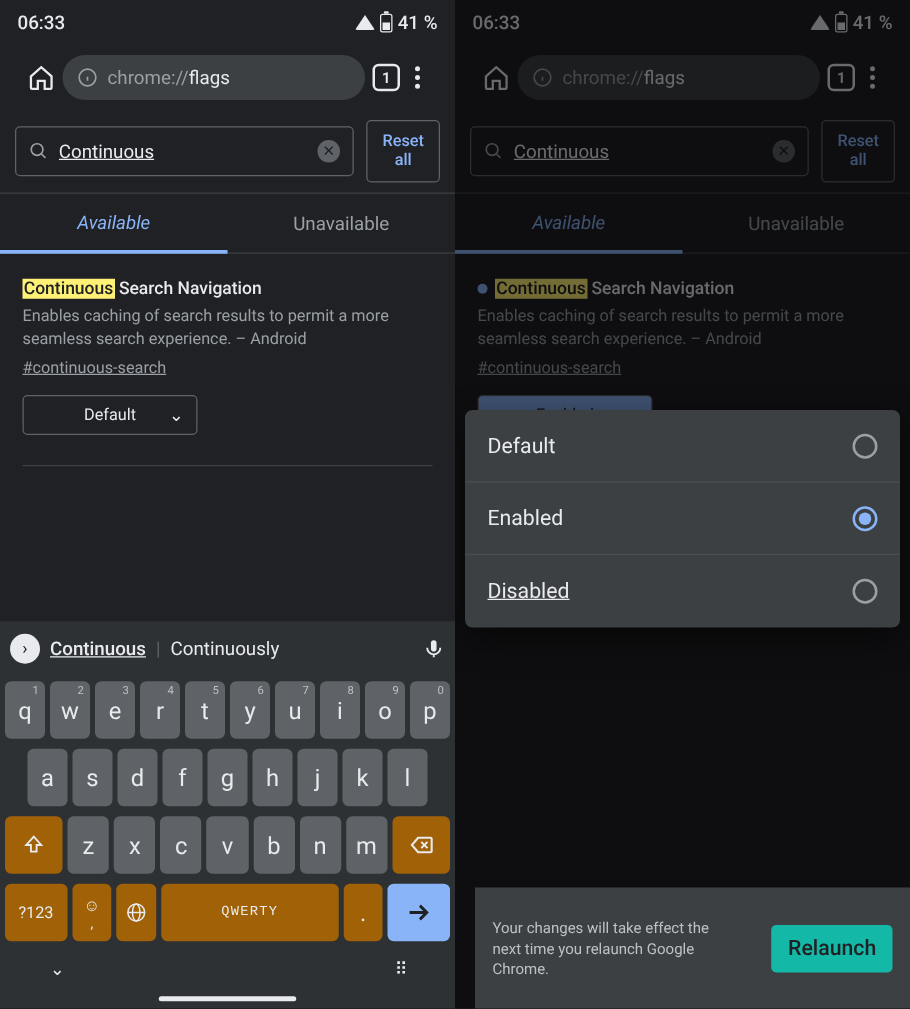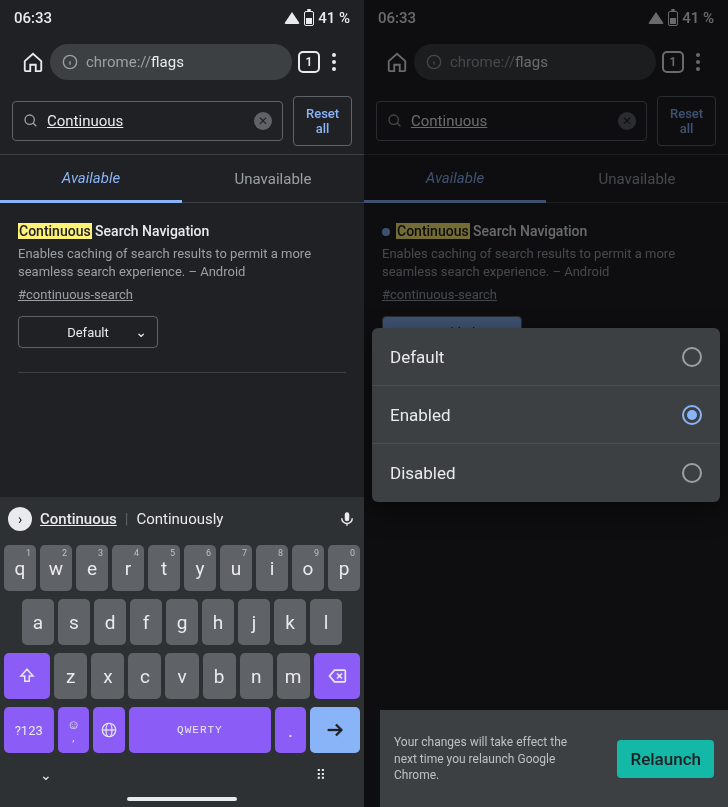--- a/index.html
+++ b/index.html
@@ -40,30 +40,30 @@
 
 .kbd { background: #2e3134; position: absolute; bottom: 0; left: 0; right: 0; }
 .sugg { height: 44px; display: flex; align-items: center; padding: 0 8px; gap: 8px; color: #e8eaed; font-size: 15px; }
 .sugg .chev { width: 24px; height: 24px; background: #e8eaed; border-radius: 50%; color: #202124; display: flex; align-items: center; justify-content: center; font-size: 14px; }
 .sugg .sg1 { text-decoration: underline; font-weight: 500; }
 .sugg .sep { color: #5f6368; }
 .sugg .mic { margin-left: auto; }
 .krow { display: flex; gap: 4px; padding: 4px 4px; }
 .key { flex: 1; height: 46px; background: #5f6368; border-radius: 5px; color: #e8eaed; display: flex; align-items: center; justify-content: center; font-size: 19px; position: relative; }
 .key .num { position: absolute; top: 3px; right: 5px; font-size: 9px; color: #bdc1c6; }
-.key.dark { background: #8b5cf6; text-align: right; }
+.key.dark { background: #a16207; text-align: right; }
 .key.wide { flex: 1.4; }
 .key.space { flex: 4; font-size: 11px; letter-spacing: 1px; font-family: Liberation Mono, monospace; }
 .key.enter { background: #8ab4f8; color: #202124; flex: 1.4; }
 .navbar { height: 36px; display: flex; align-items: center; justify-content: space-between; padding: 0 40px; color: #e8eaed; font-size: 14px; }
 .pill { width: 110px; height: 4px; background: #e8eaed; border-radius: 3px; margin: 4px auto 6px; }
 
 .popup { position: absolute; z-index: 10; left: 8px; right: 8px; top: 328px; background: #3c4043; border-radius: 6px; overflow: hidden; box-shadow: 0 8px 24px rgba(0,0,0,0.5); }
 .popup-item { height: 58px; display: flex; align-items: center; justify-content: space-between; padding: 0 18px; color: #e8eaed; font-size: 17px; border-bottom: 1px solid #4a4e52; }
-.popup-item:last-child { border-bottom: none; }
+.popup-item:last-child { border-bottom: none; text-decoration: underline; }
 .radio { width: 20px; height: 20px; border: 2px solid #9aa0a6; border-radius: 50%; display: flex; align-items: center; justify-content: center; }
 .radio.on { border-color: #8ab4f8; }
 .radio.on::after { content:""; width: 10px; height: 10px; background: #8ab4f8; border-radius: 50%; }
 
 .relaunch-bar { position: absolute; bottom: 0; left: 16px; right: 0; z-index: 10; padding: 24px 14px; display: flex; align-items: center; gap: 28px; background: #3c4043; }
 .relaunch-bar .msg { flex: 1; font-size: 12px; color: #bdc1c6; line-height: 1.35; }
 .relaunch-btn { background: #14b8a6; color: #202124; border: none; border-radius: 4px; padding: 9px 13px; font-size: 17px; font-weight: 500; }
 svg { display: block; }
 </style>
 </head>

